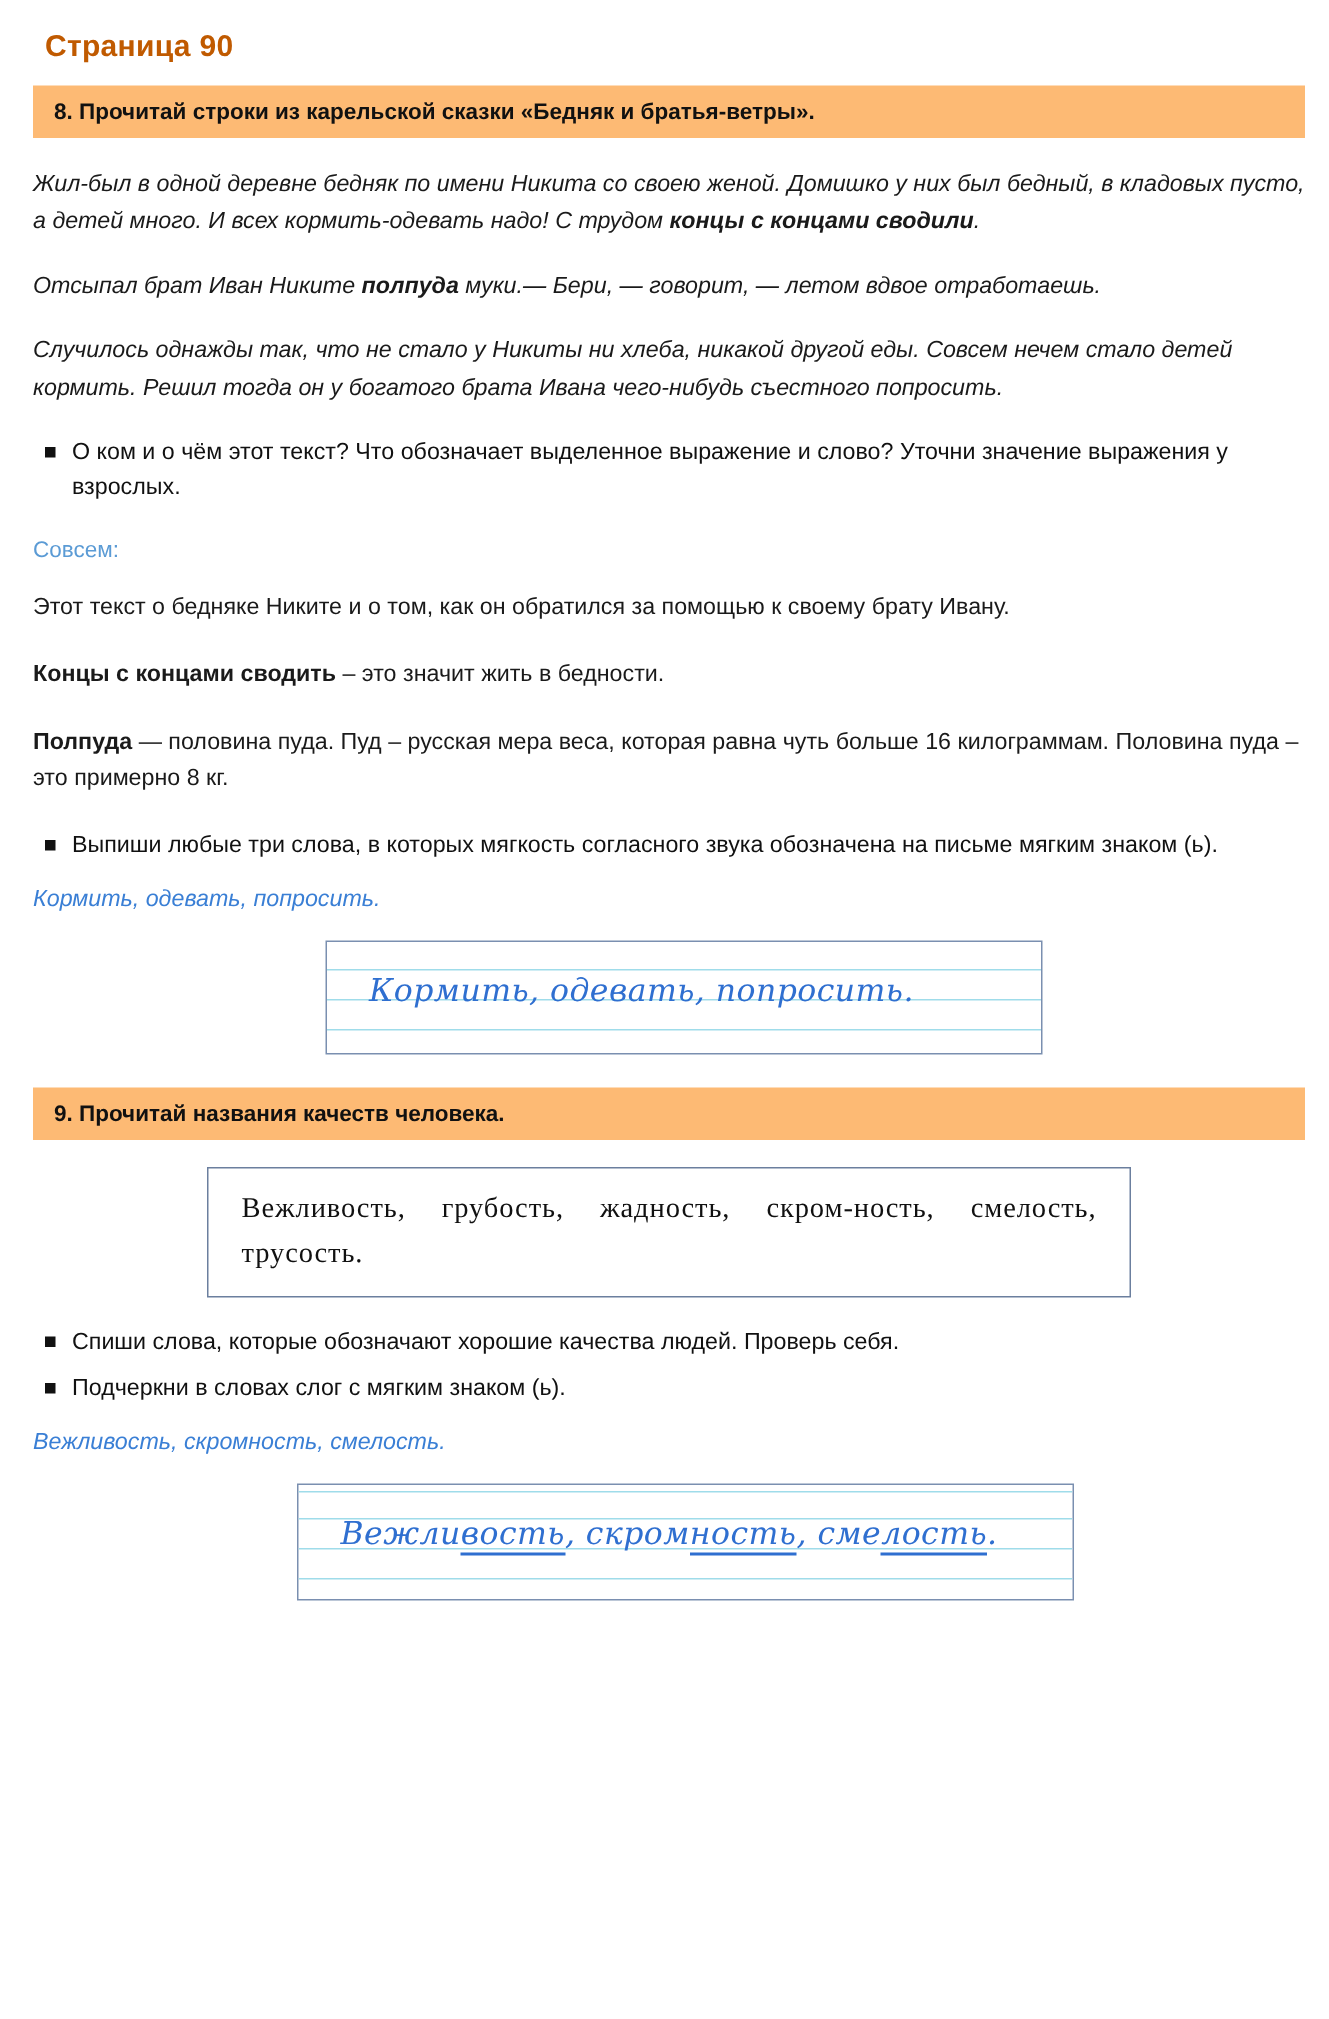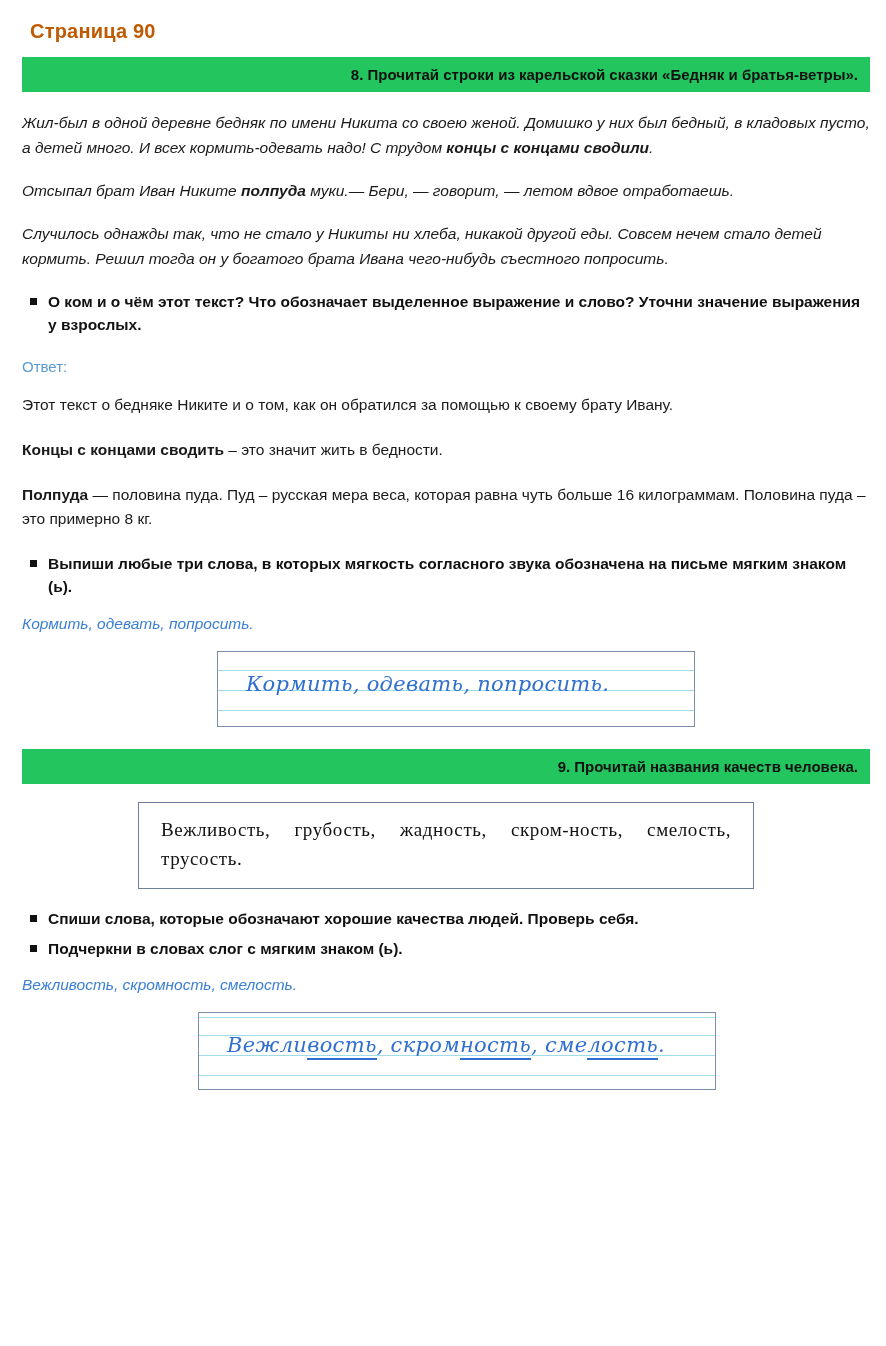--- a/index.html
+++ b/index.html
@@ -20,45 +20,44 @@
     padding: 18px 16px 10px 22px;
   }
   .page-title {
     color: #c05a00;
     font-size: 20px;
     font-weight: bold;
     margin: 2px 0 14px 8px;
     letter-spacing: 0.2px;
   }
   .task-header {
-    background: #22c55e;
+    background: #fdba74;
     font-weight: bold;
     font-size: 15px;
     color: #111;
     padding: 9px 12px 9px 14px;
     margin: 0 0 18px 0;
-    text-align: right;
   }
   .tale-par {
     font-style: italic;
     font-size: 15.5px;
     line-height: 1.62;
     margin: 0 0 18px 0;
     color: #1a1a1a;
   }
   .tale-par b { font-weight: bold; font-style: italic; }
   .bullets {
     margin: 0 0 14px 0;
     padding: 0;
     list-style: none;
   }
   .bullet-item {
     position: relative;
     padding-left: 26px;
-    font-weight: bold;
+    font-weight: normal;
     font-size: 15.5px;
     line-height: 1.5;
     margin-bottom: 7px;
     color: #111;
   }
   .bullet-item:before {
     content: "";
     position: absolute;
     left: 8px;
     top: 8px;
@@ -149,21 +148,21 @@
   <p class="tale-par">
     <span>Отсыпал брат Иван Никите </span><b>полпуда</b><span> муки.— Бери, — говорит, — летом вдвое отработаешь.</span>
   </p>
 
   <p class="tale-par">Случилось однажды так, что не стало у Никиты ни хлеба, никакой другой еды. Совсем нечем стало детей кормить. Решил тогда он у богатого брата Ивана чего-нибудь съестного попросить.</p>
 
   <ul class="bullets">
     <li class="bullet-item">О ком и о чём этот текст? Что обозначает выделенное выражение и слово? Уточни значение выражения у взрослых.</li>
   </ul>
 
-  <div class="answer-label">Ответ:</div>
+  <div class="answer-label">Совсем:</div>
 
   <p class="answer-par">Этот текст о бедняке Никите и о том, как он обратился за помощью к своему брату Ивану.</p>
 
   <p class="answer-par">
     <b>Концы с концами сводить</b><span> – это значит жить в бедности.</span>
   </p>
 
   <p class="answer-par">
     <b>Полпуда</b><span> — половина пуда. Пуд – русская мера веса, которая равна чуть больше 16 килограммам. Половина пуда – это примерно 8 кг.</span>
   </p>

